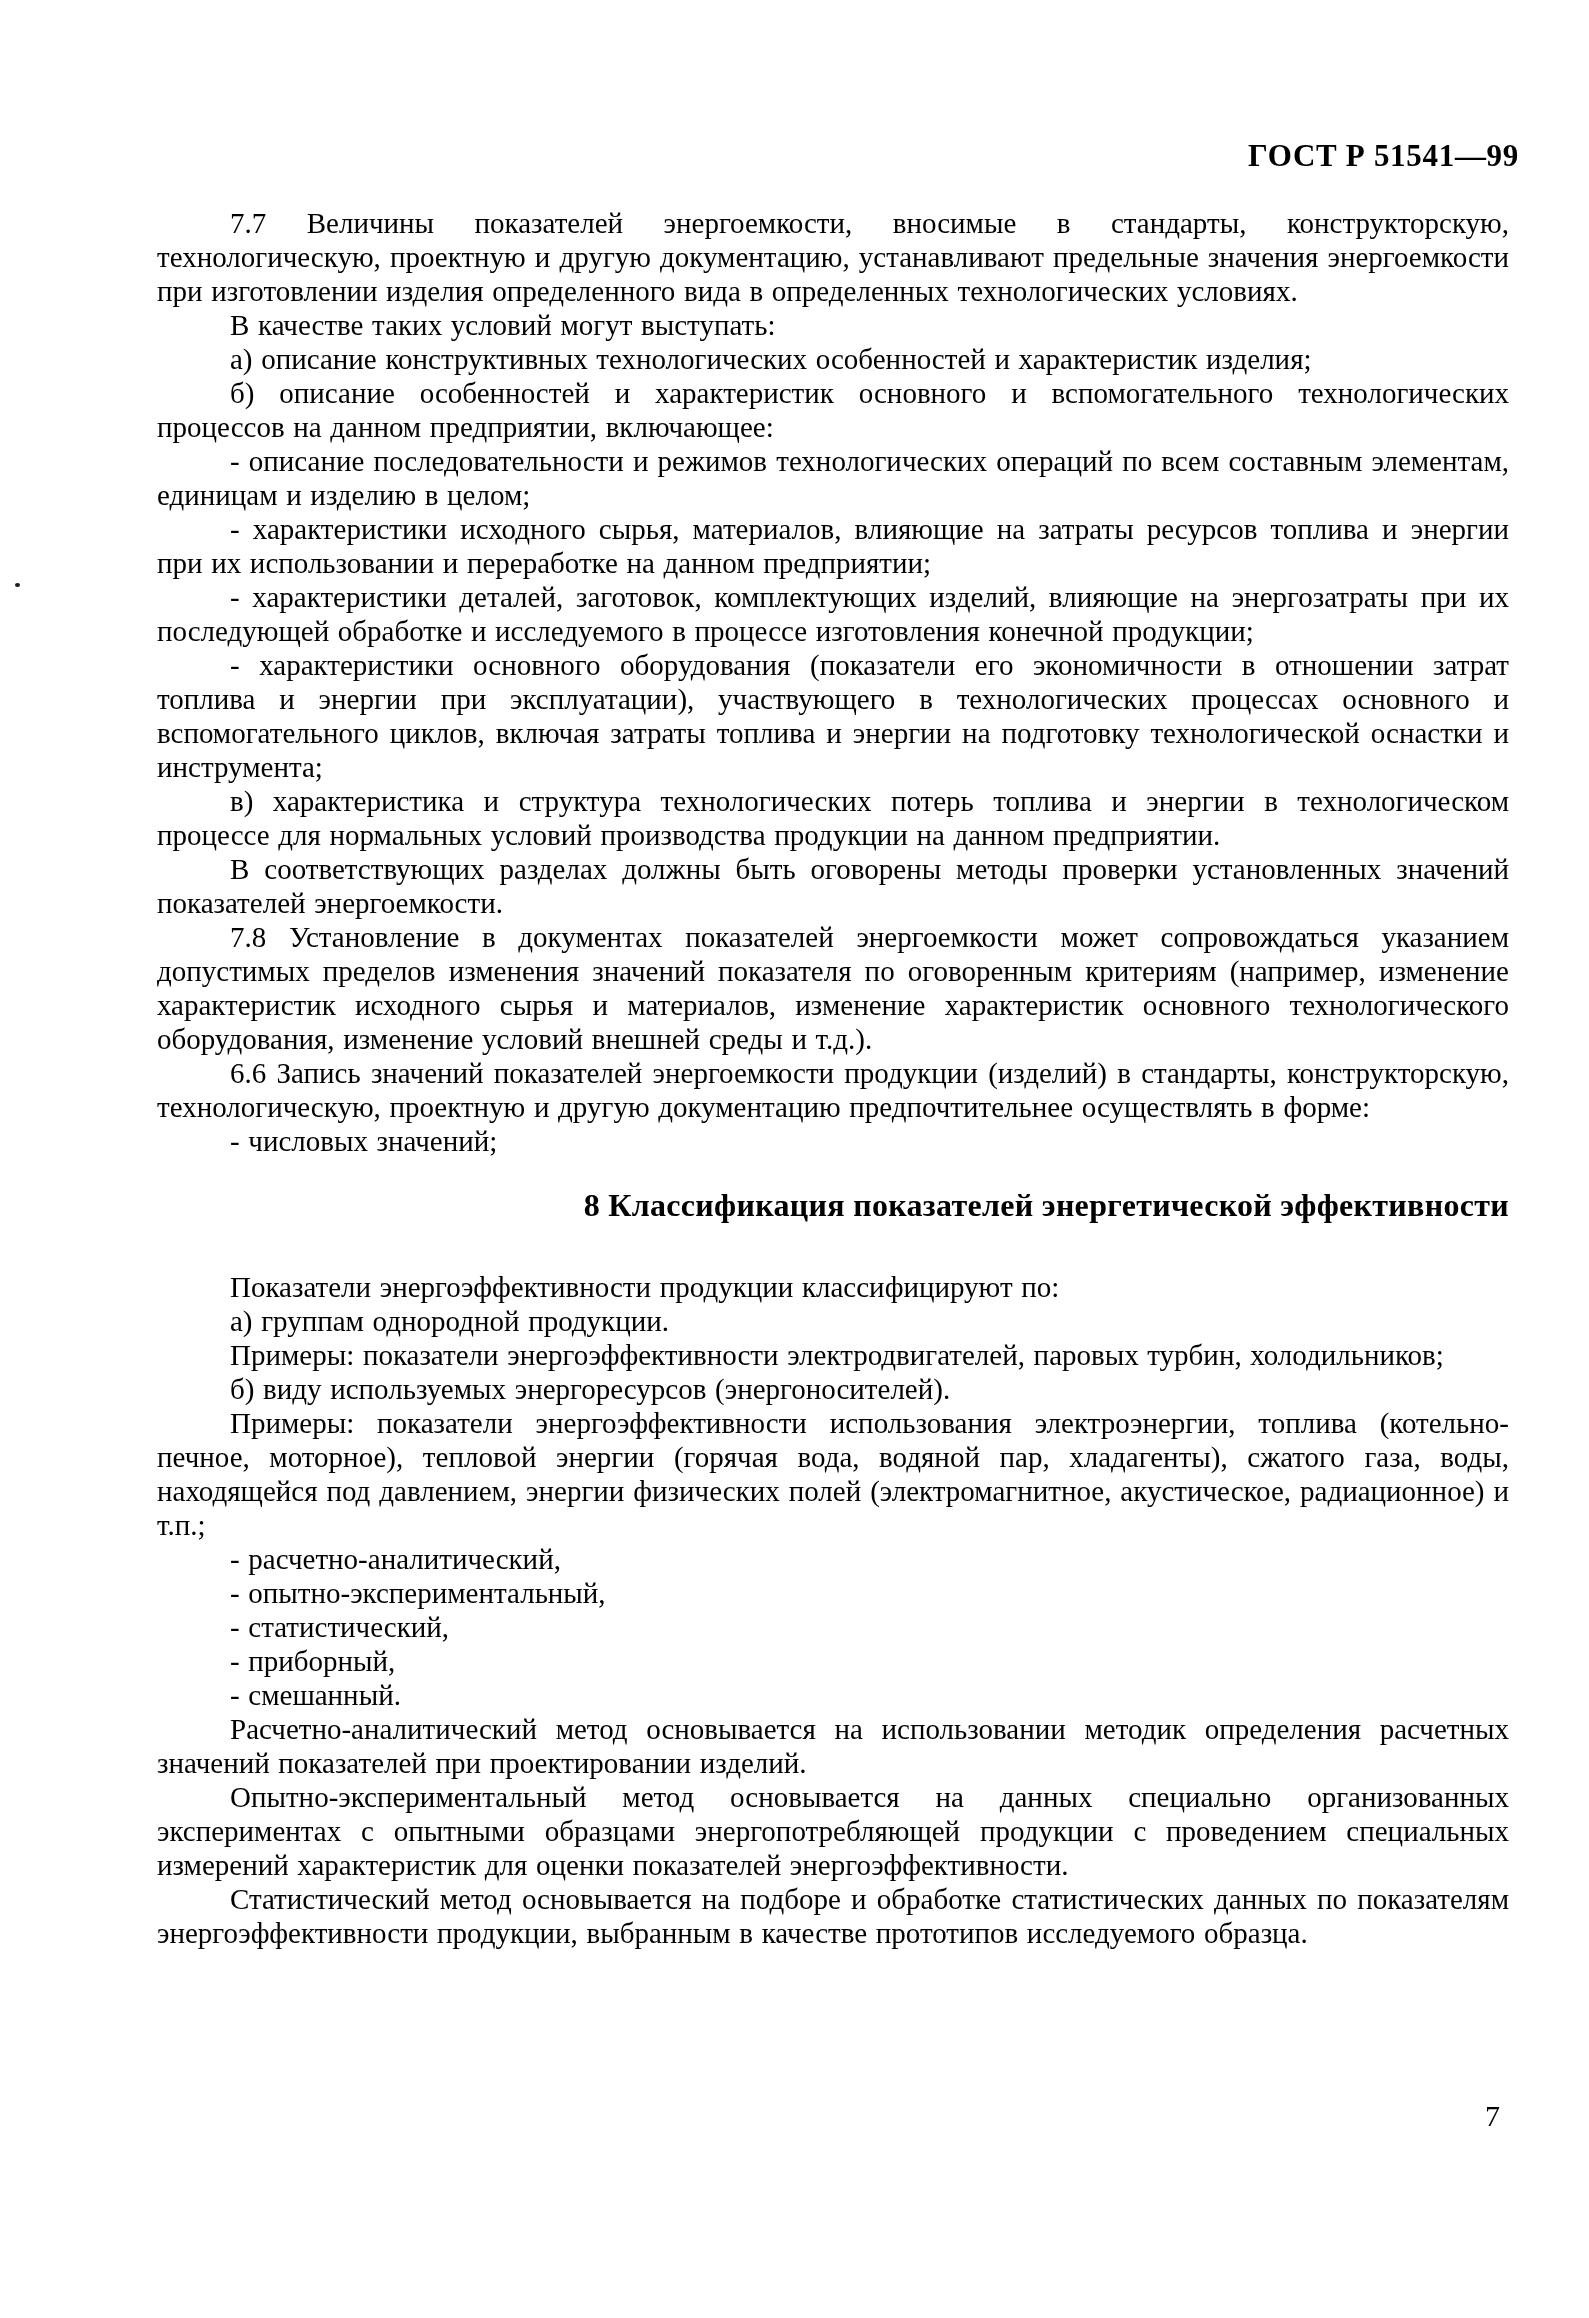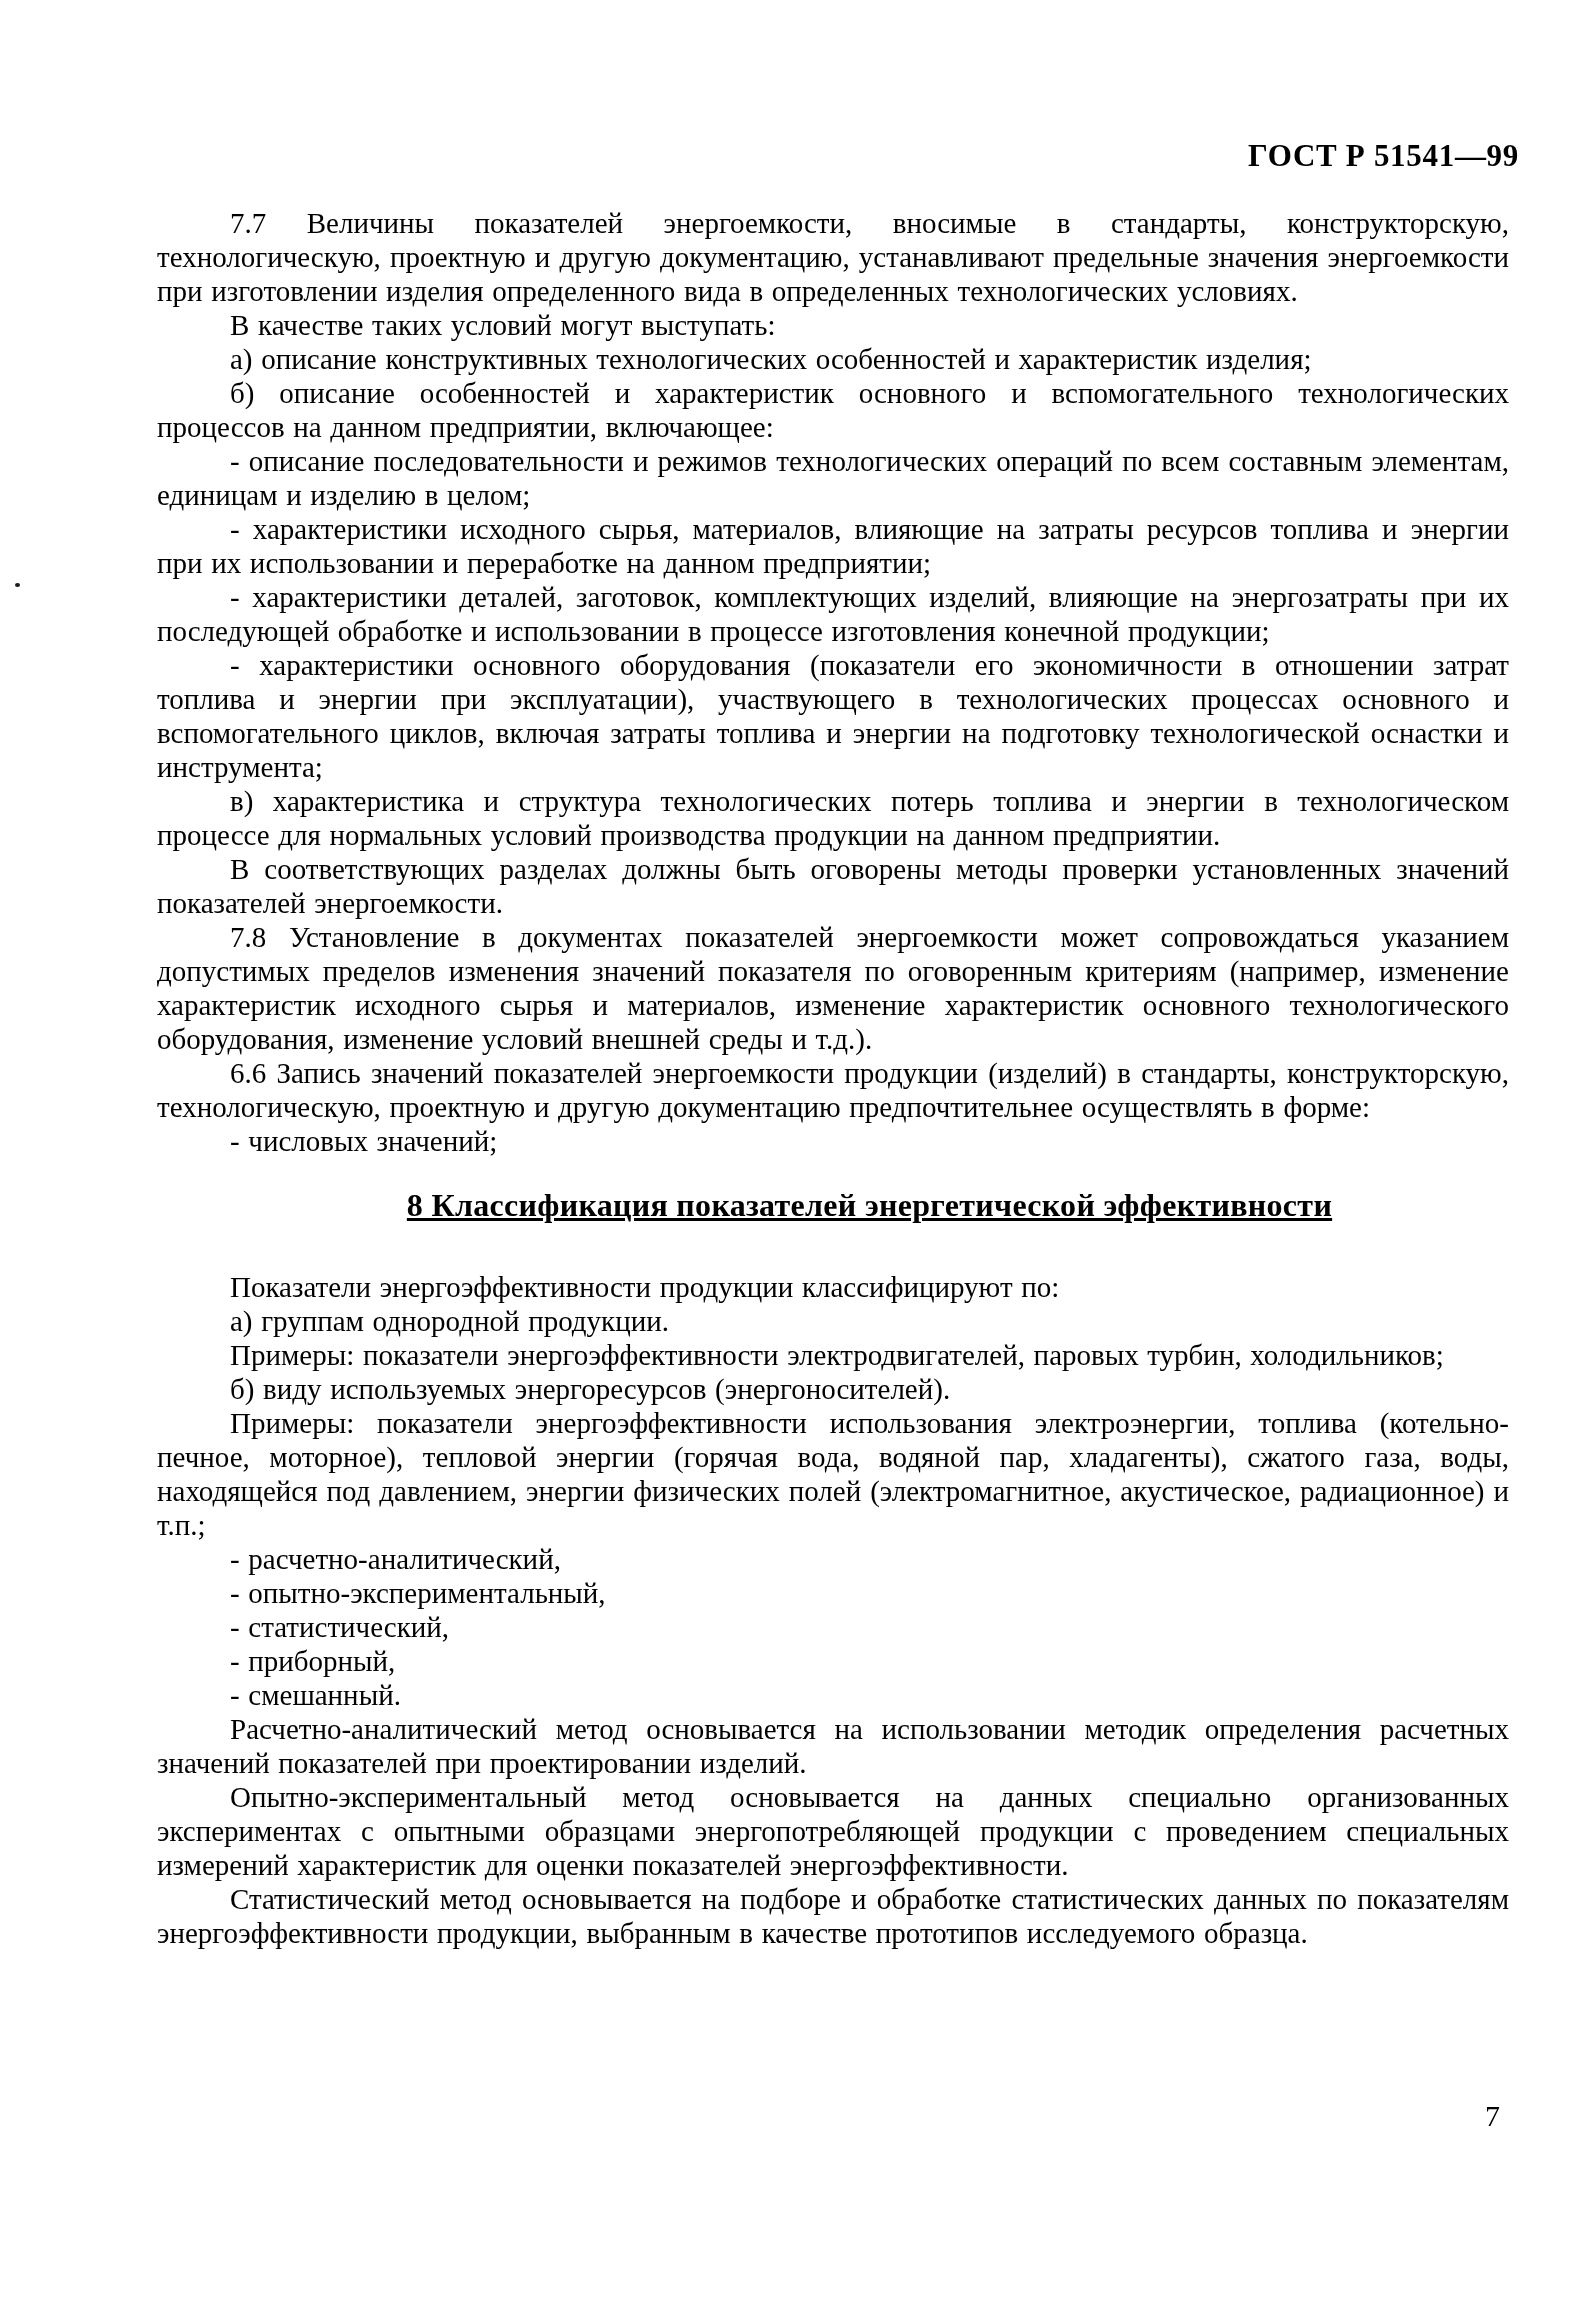--- a/index.html
+++ b/index.html
@@ -40,23 +40,22 @@
     margin: 0;
     text-indent: 73px;
     word-spacing: 1.4px;
   }
   .content h2 {
     margin: 30px 0 47px 0;
     font-size: 32px;
     line-height: 35px;
     font-weight: bold;
     text-indent: 73px;
-    text-align: center;
+    text-align: right;
     letter-spacing: 0.3px;
-    text-decoration: underline;
   }
   .page-number {
     position: absolute;
     left: 1485px;
     top: 2099px;
     font-size: 30px;
   }
   .speck {
     position: absolute;
     left: 15px;
@@ -73,21 +72,21 @@
 <div class="page">
   <div class="doc-header">ГОСТ Р 51541—99</div>
 
   <div class="content" id="content">
       <p>7.7 Величины показателей энергоемкости, вносимые в стандарты, конструкторскую, технологическую, проектную и другую документацию, устанавливают предельные значения энергоемкости при изготовлении изделия определенного вида в определенных технологических условиях.</p>
       <p>В качестве таких условий могут выступать:</p>
       <p>а) описание конструктивных технологических особенностей и характеристик изделия;</p>
       <p>б) описание особенностей и характеристик основного и вспомогательного технологических процессов на данном предприятии, включающее:</p>
       <p>- описание последовательности и режимов технологических операций по всем составным элементам, единицам и изделию в целом;</p>
       <p>- характеристики исходного сырья, материалов, влияющие на затраты ресурсов топлива и энергии при их использовании и переработке на данном предприятии;</p>
-      <p>- характеристики деталей, заготовок, комплектующих изделий, влияющие на энергозатраты при их последующей обработке и использовании в процессе изготовления конечной продукции;</p>
+      <p>- характеристики деталей, заготовок, комплектующих изделий, влияющие на энергозатраты при их последующей обработке и исследуемого в процессе изготовления конечной продукции;</p>
       <p>- характеристики основного оборудования (показатели его экономичности в отношении затрат топлива и энергии при эксплуатации), участвующего в технологических процессах основного и вспомогательного циклов, включая затраты топлива и энергии на подготовку технологической оснастки и инструмента;</p>
       <p>в) характеристика и структура технологических потерь топлива и энергии в технологическом процессе для нормальных условий производства продукции на данном предприятии.</p>
       <p>В соответствующих разделах должны быть оговорены методы проверки установленных значений показателей энергоемкости.</p>
       <p>7.8 Установление в документах показателей энергоемкости может сопровождаться указанием допустимых пределов изменения значений показателя по оговоренным критериям (например, изменение характеристик исходного сырья и материалов, изменение характеристик основного технологического оборудования, изменение условий внешней среды и т.д.).</p>
       <p>6.6 Запись значений показателей энергоемкости продукции (изделий) в стандарты, конструкторскую, технологическую, проектную и другую документацию предпочтительнее осуществлять в форме:</p>
       <p>- числовых значений;</p>
       <h2>8 Классификация показателей энергетической эффективности</h2>
       <p>Показатели энергоэффективности продукции классифицируют по:</p>
       <p>а) группам однородной продукции.</p>
       <p>Примеры: показатели энергоэффективности электродвигателей, паровых турбин, холодильников;</p>

